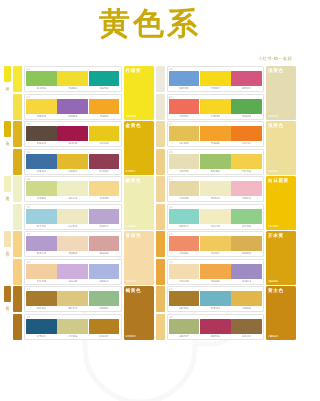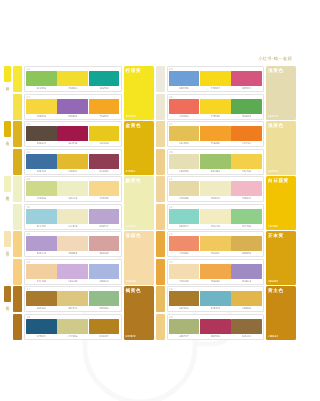--- a/index.html
+++ b/index.html
@@ -102,20 +102,21 @@
     <path d="M40 60 h110 v55 a55 55 0 0 1 -110 0 z"></path>
     <path d="M150 72 h18 a20 20 0 0 1 0 40 h-18"></path>
     <path d="M28 178 h150"></path>
     <path d="M72 34 c10 -12 -10 -20 0 -32"></path>
     <path d="M100 34 c10 -12 -10 -20 0 -32"></path>
     <path d="M128 34 c10 -12 -10 -20 0 -32"></path>
   </g>
 </svg>
 
 <div id="header">
+  <div id="page-title">黄色系</div>
   <div id="byline">小红书·晴一老师</div>
 </div>
 
 <div id="board">
     <div class="band">
       <div class="rail">
         <div class="rail-chip" style="background: rgb(245, 228, 32); height: 16px;"></div>
         <div class="rail-label">柠檬黄</div>
       </div>
       <div class="half">

